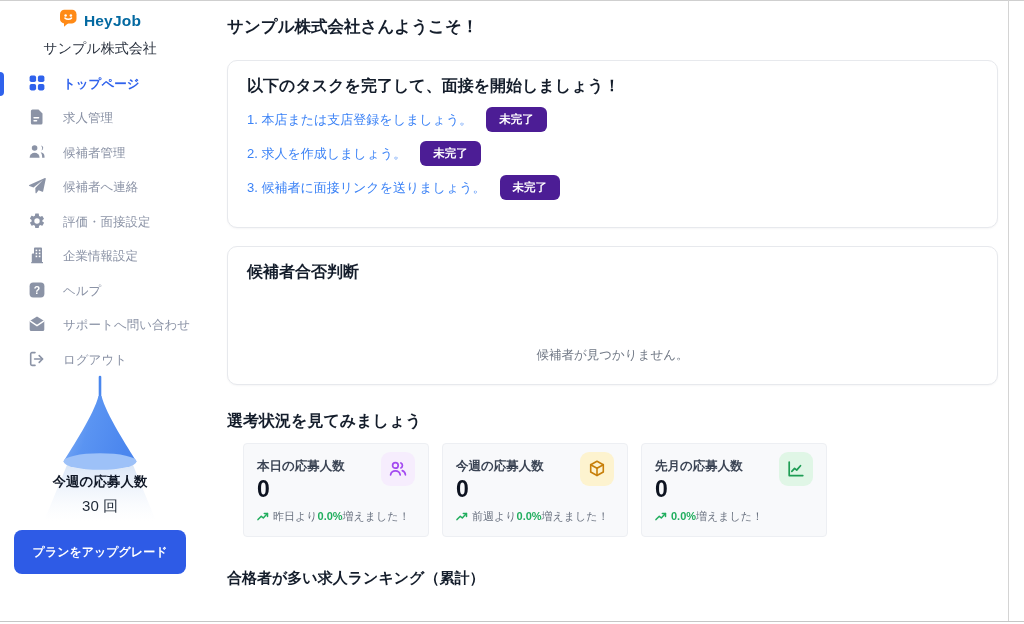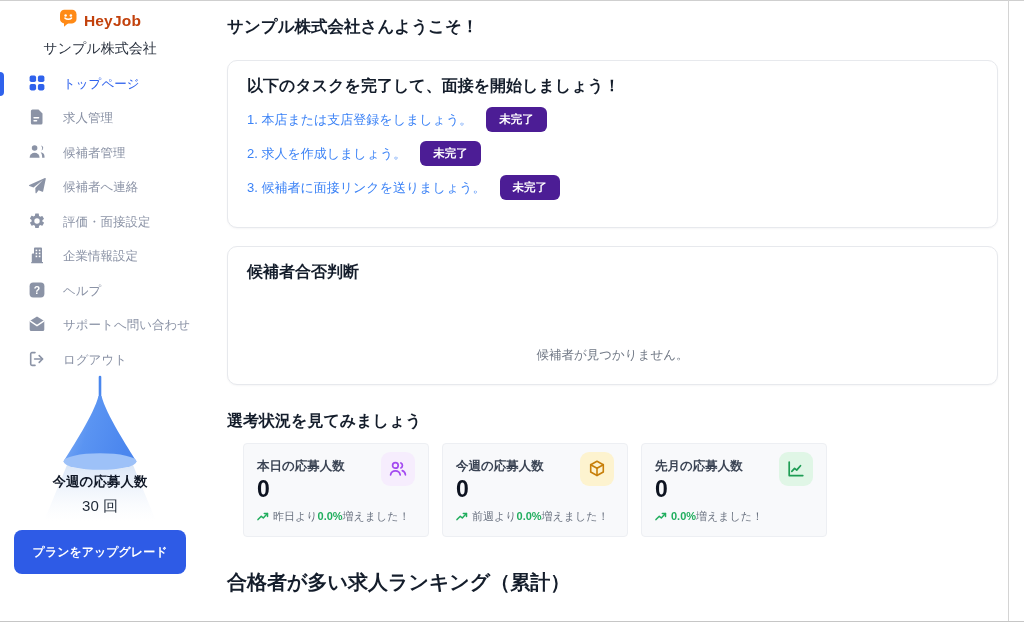--- a/index.html
+++ b/index.html
@@ -6,27 +6,27 @@
   .page{position:relative;width:1024px;height:624px;background:#fff;overflow:hidden;
         font-family:"Liberation Sans","DejaVu Sans",sans-serif;color:#1f2733;}
   
   .edge-top{position:absolute;top:0;left:0;width:1024px;height:1px;background:#cfcfcf;}
   .edge-right{position:absolute;top:0;left:1008px;width:1px;height:622px;background:#d4d4d4;}
   .edge-bottom{position:absolute;top:621px;left:0;width:1024px;height:1px;background:#c6c6c6;}
 
   
   .sidebar{position:absolute;left:0;top:1px;width:200px;height:620px;background:#fff;}
   .logo{position:absolute;top:8px;left:0;width:200px;display:flex;justify-content:center;align-items:center;gap:5px;cursor:pointer;}
-  .logo-text{color:#c2410c;font-weight:bold;font-size:15.5px;letter-spacing:.2px;}
+  .logo-text{color:#0369a1;font-weight:bold;font-size:15.5px;letter-spacing:.2px;}
   .company{position:absolute;top:39px;left:0;width:200px;text-align:center;font-size:14px;color:#2b3340;}
   .nav{position:absolute;top:66px;left:0;width:200px;list-style:none;margin:0;padding:0;}
   .nav-item{position:relative;display:flex;align-items:center;height:34.5px;padding-left:28px;gap:17px;
             color:#8b93a6;font-size:12.5px;cursor:pointer;}
   .nav-item svg{flex:0 0 auto;}
-  .nav-item.active{color:#2f62ec;}
+  .nav-item.active{color:#2f62ec;font-weight:bold;}
   .active-bar{position:absolute;left:0;top:5px;width:4px;height:24px;background:#2f62ec;border-radius:0 4px 4px 0;}
 
   .lamp-svg{position:absolute;top:372px;left:20px;}
   .remaining-label{position:absolute;top:472px;left:0;width:200px;text-align:center;
                    font-size:13.5px;font-weight:bold;color:#101827;z-index:2;}
   .remaining-value{position:absolute;top:496px;left:0;width:200px;text-align:center;
                    font-size:15px;color:#1f2937;z-index:2;}
   .upgrade-btn{position:absolute;top:529px;left:14px;width:172px;height:44px;background:#2e5be6;color:#fff;
                border:none;border-radius:8px;font-size:12px;font-weight:bold;cursor:pointer;
                font-family:"Liberation Sans","DejaVu Sans",sans-serif;}
@@ -53,21 +53,21 @@
   .stat-head{display:flex;justify-content:space-between;align-items:flex-start;}
   .stat-label{font-size:12.5px;font-weight:bold;color:#3a4353;margin-top:6px;}
   .icon-box{width:34px;height:34px;border-radius:9px;display:flex;align-items:center;justify-content:center;}
   .icon-box.purple{background:#f6edfd;}
   .icon-box.amber{background:#fdf3cf;}
   .icon-box.green{background:#e0f6e6;}
   .stat-value{font-size:23px;font-weight:bold;color:#0d1320;margin-top:-9px;line-height:1.1;}
   .stat-foot{display:flex;align-items:center;gap:4px;font-size:11px;color:#6a7280;margin-top:7px;}
   .trend-val{color:#21ae5e;font-weight:bold;}
 
-  .ranking-title{position:absolute;top:568px;left:0;font-size:20px;font-weight:bold;color:#141d2b;}
+  .ranking-title{position:absolute;top:568px;left:0;font-size:15px;font-weight:bold;color:#141d2b;}
 </style>
 </head>
 <body>
 
 <div class="page">
   <div class="edge-top"></div>
   <div class="edge-right"></div>
   <div class="edge-bottom"></div>
 
   <div class="sidebar">

